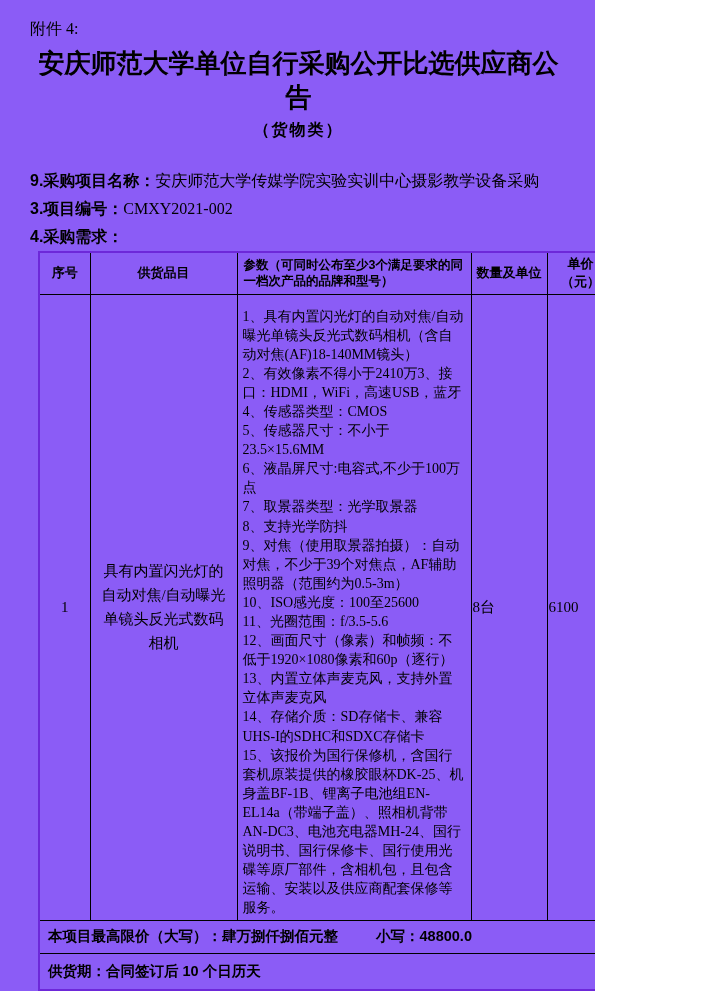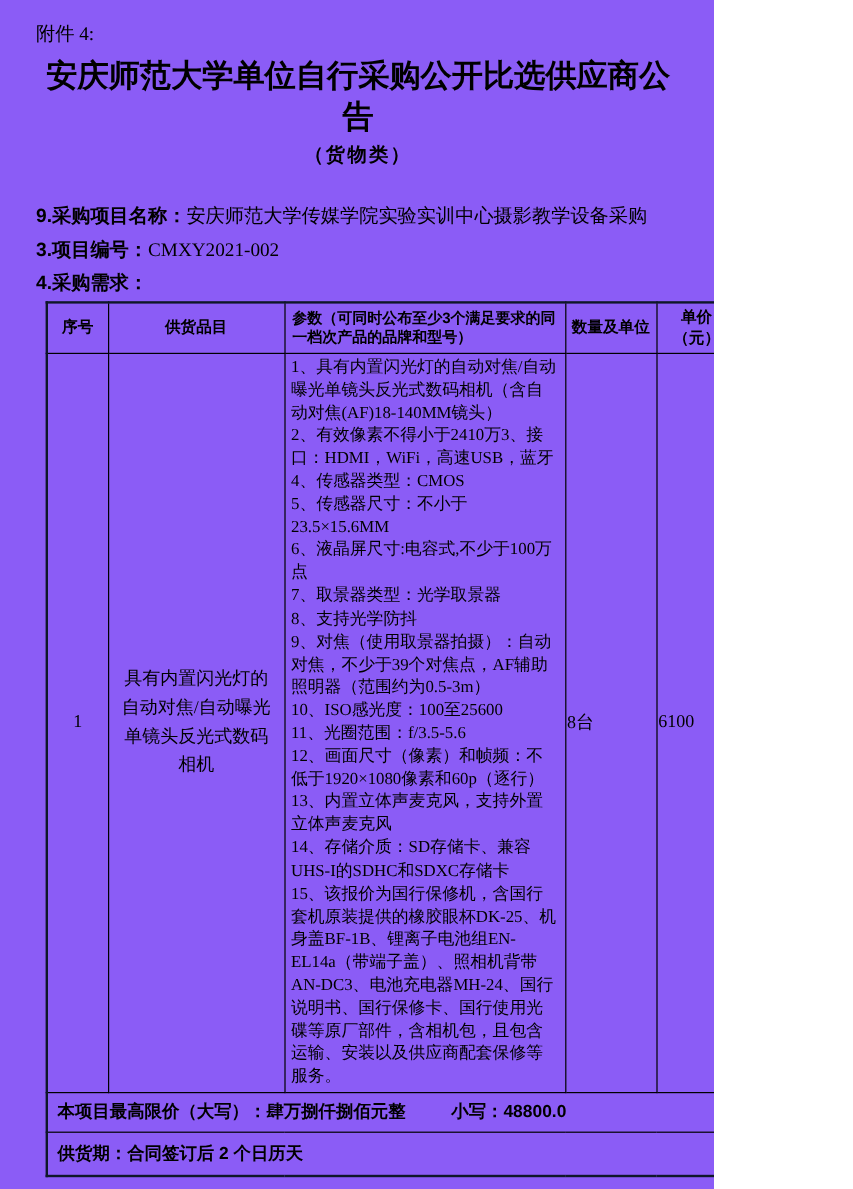--- a/index.html
+++ b/index.html
@@ -54,21 +54,21 @@
   }
   .info-value {
     font-family: "Liberation Serif", "DejaVu Serif", serif;
     font-weight: 400;
   }
   table.req {
     margin-left: 8px;
     width: 645px;
     border-collapse: collapse;
     table-layout: fixed;
-    border: 2px solid #0f172a;
+    border: 2px solid #6d28d9;
   }
   table.req th, table.req td {
     border: 1px solid #000;
     box-sizing: border-box;
     overflow: hidden;
   }
   th.h {
     font-family: "Liberation Sans", "DejaVu Sans", sans-serif;
     font-weight: 700;
     font-size: 13px;
@@ -92,21 +92,21 @@
     text-align: center;
     vertical-align: middle;
     font-size: 15px;
     line-height: 24px;
     padding: 0 8px;
   }
   td.c-specs {
     vertical-align: top;
     font-size: 14px;
     line-height: 19.1px;
-    padding: 2px 5px 2px 5px;
+    padding: 12px 5px 2px 5px;
     white-space: pre-line;
     text-align: left;
     height: 612px;
   }
   td.c-qty, td.c-price, td.c-sub {
     vertical-align: middle;
     font-size: 15px;
   }
   td.f-row {
     font-family: "Liberation Sans", "DejaVu Sans", sans-serif;
@@ -187,18 +187,18 @@
         <td class="c-price">6100</td>
         <td class="c-sub">48800</td>
       </tr>
       <tr class="footer1">
         <td class="f-row" colspan="6">
           <span>本项目最高限价（大写）：肆万捌仟捌佰元整</span>
           <span class="small-price">小写：48800.0</span>
         </td>
       </tr>
       <tr class="footer2">
-        <td class="f-row" colspan="6">供货期：合同签订后 2 个日历天</td>
+        <td class="f-row" colspan="6">供货期：合同签订后 10 个日历天</td>
       </tr>
     </tbody>
   </table>
 
 </div>
 
 </body></html>

